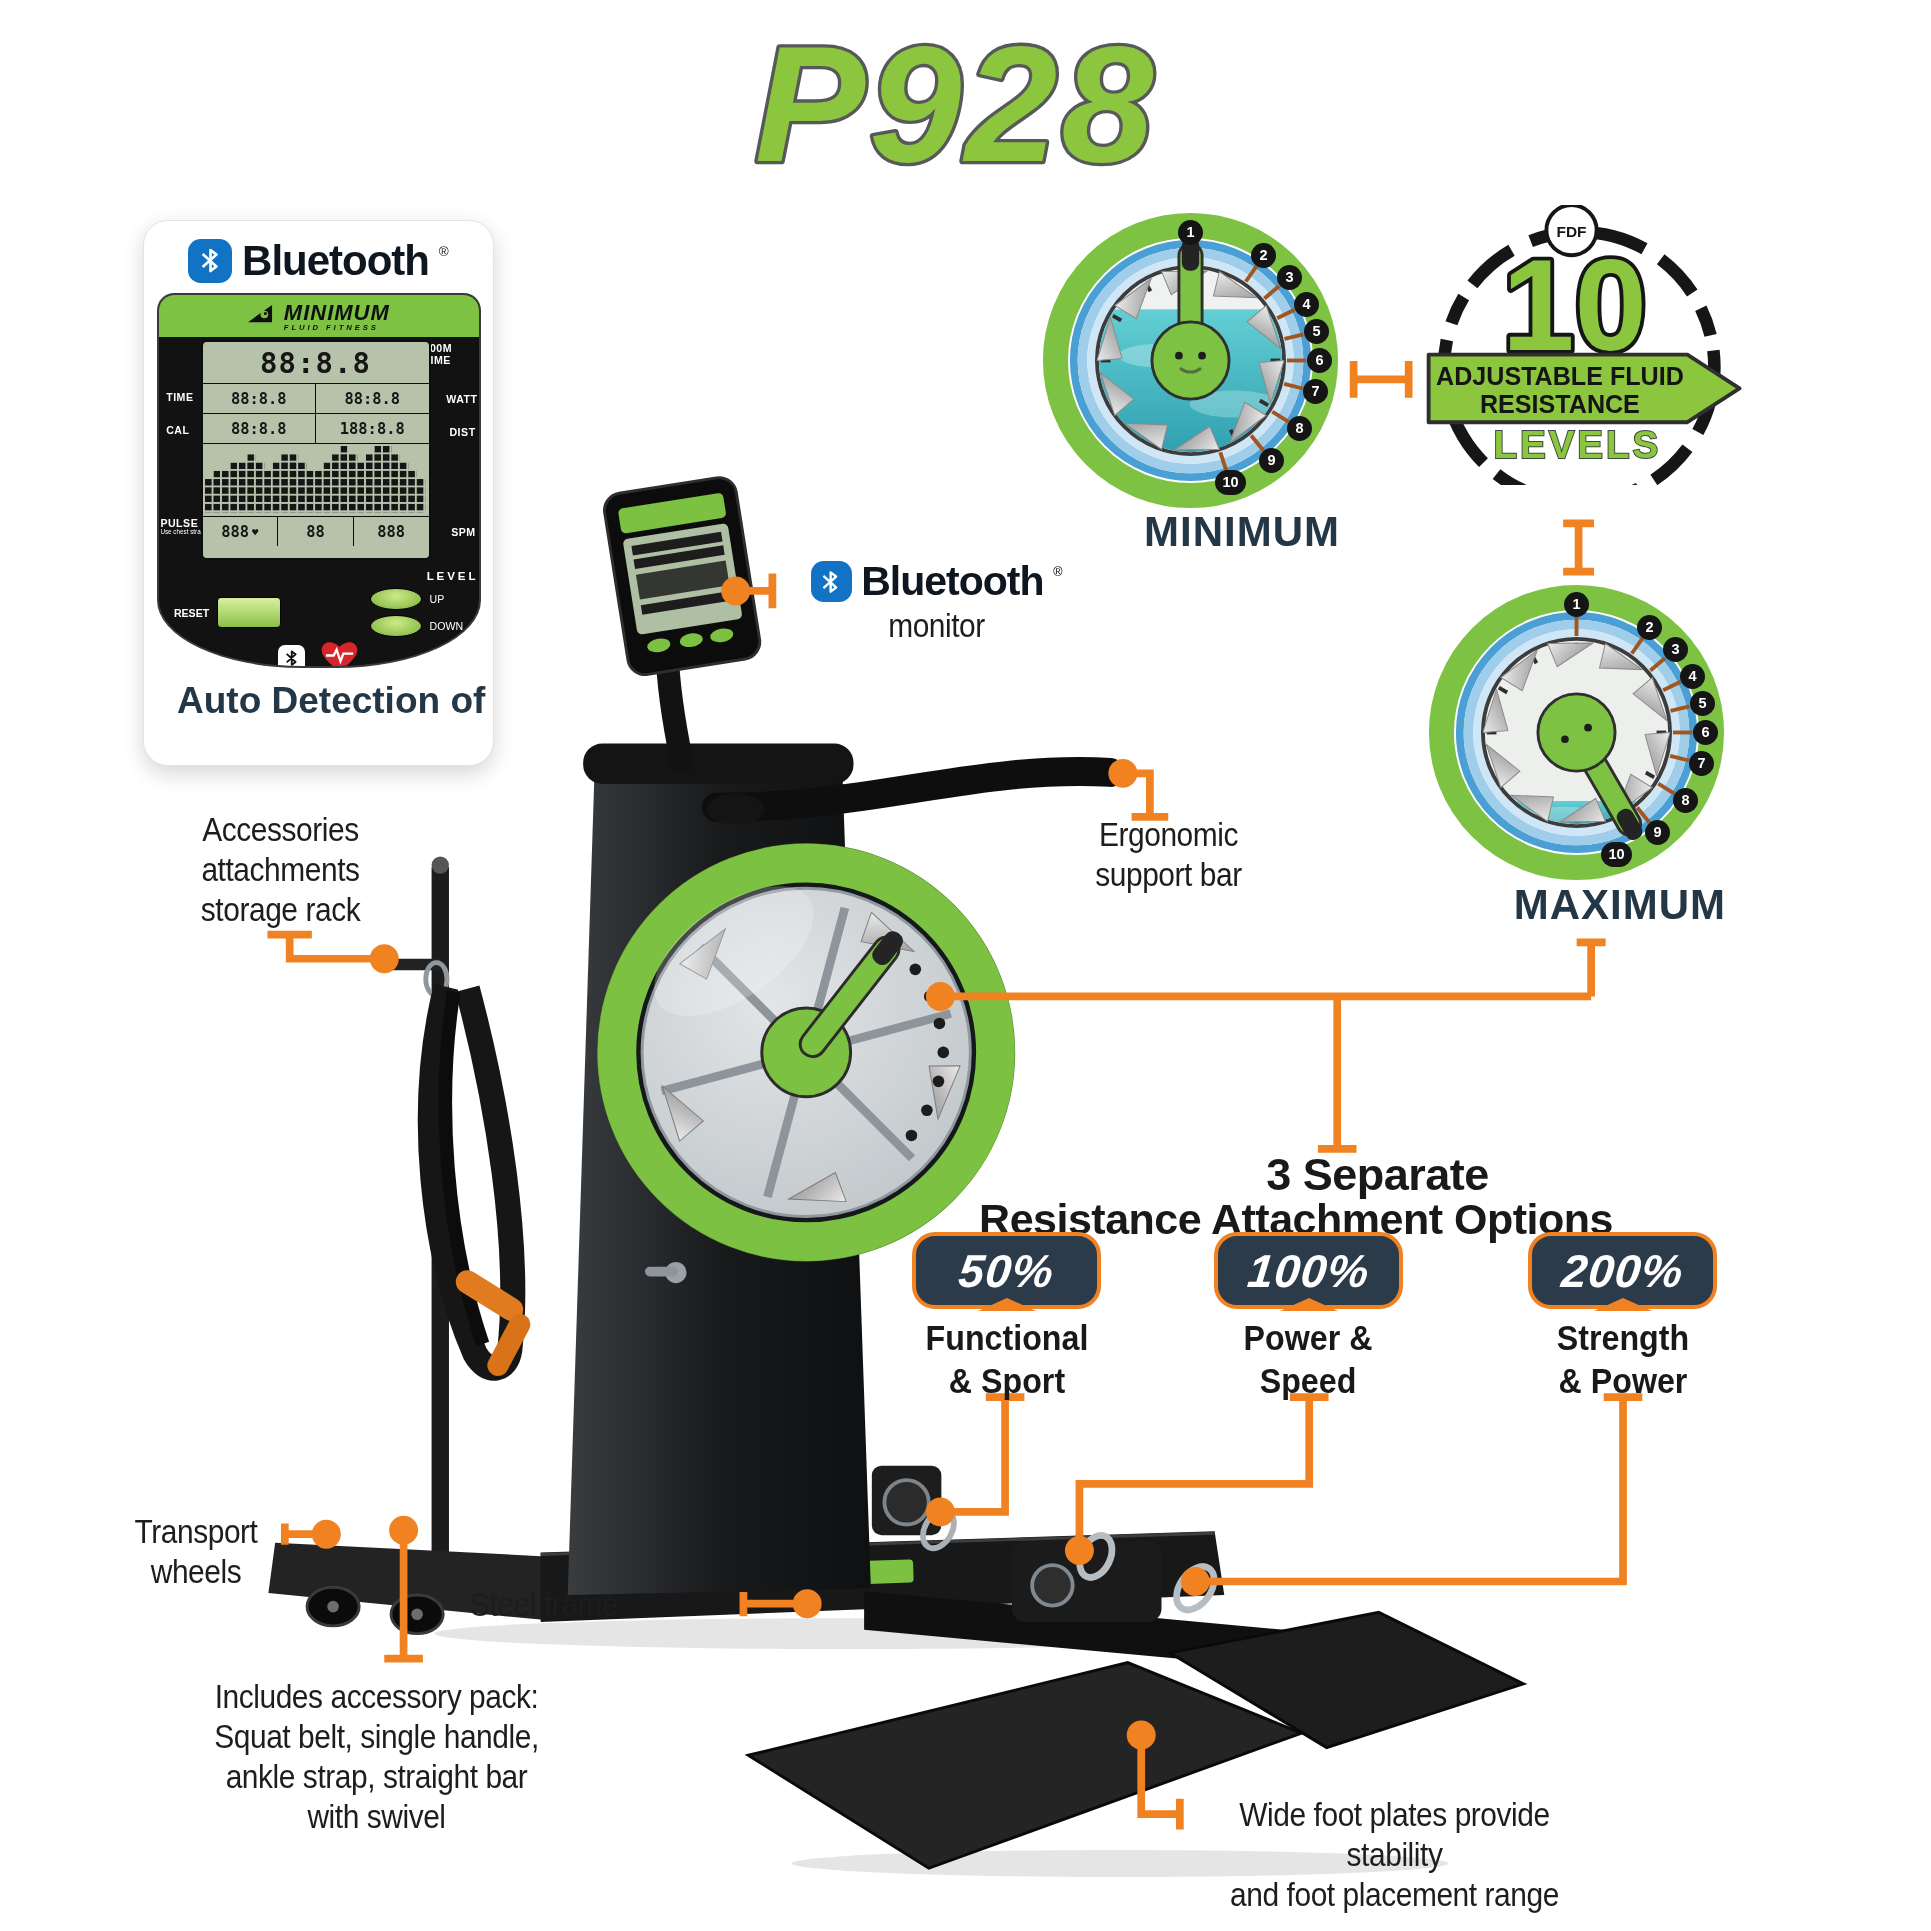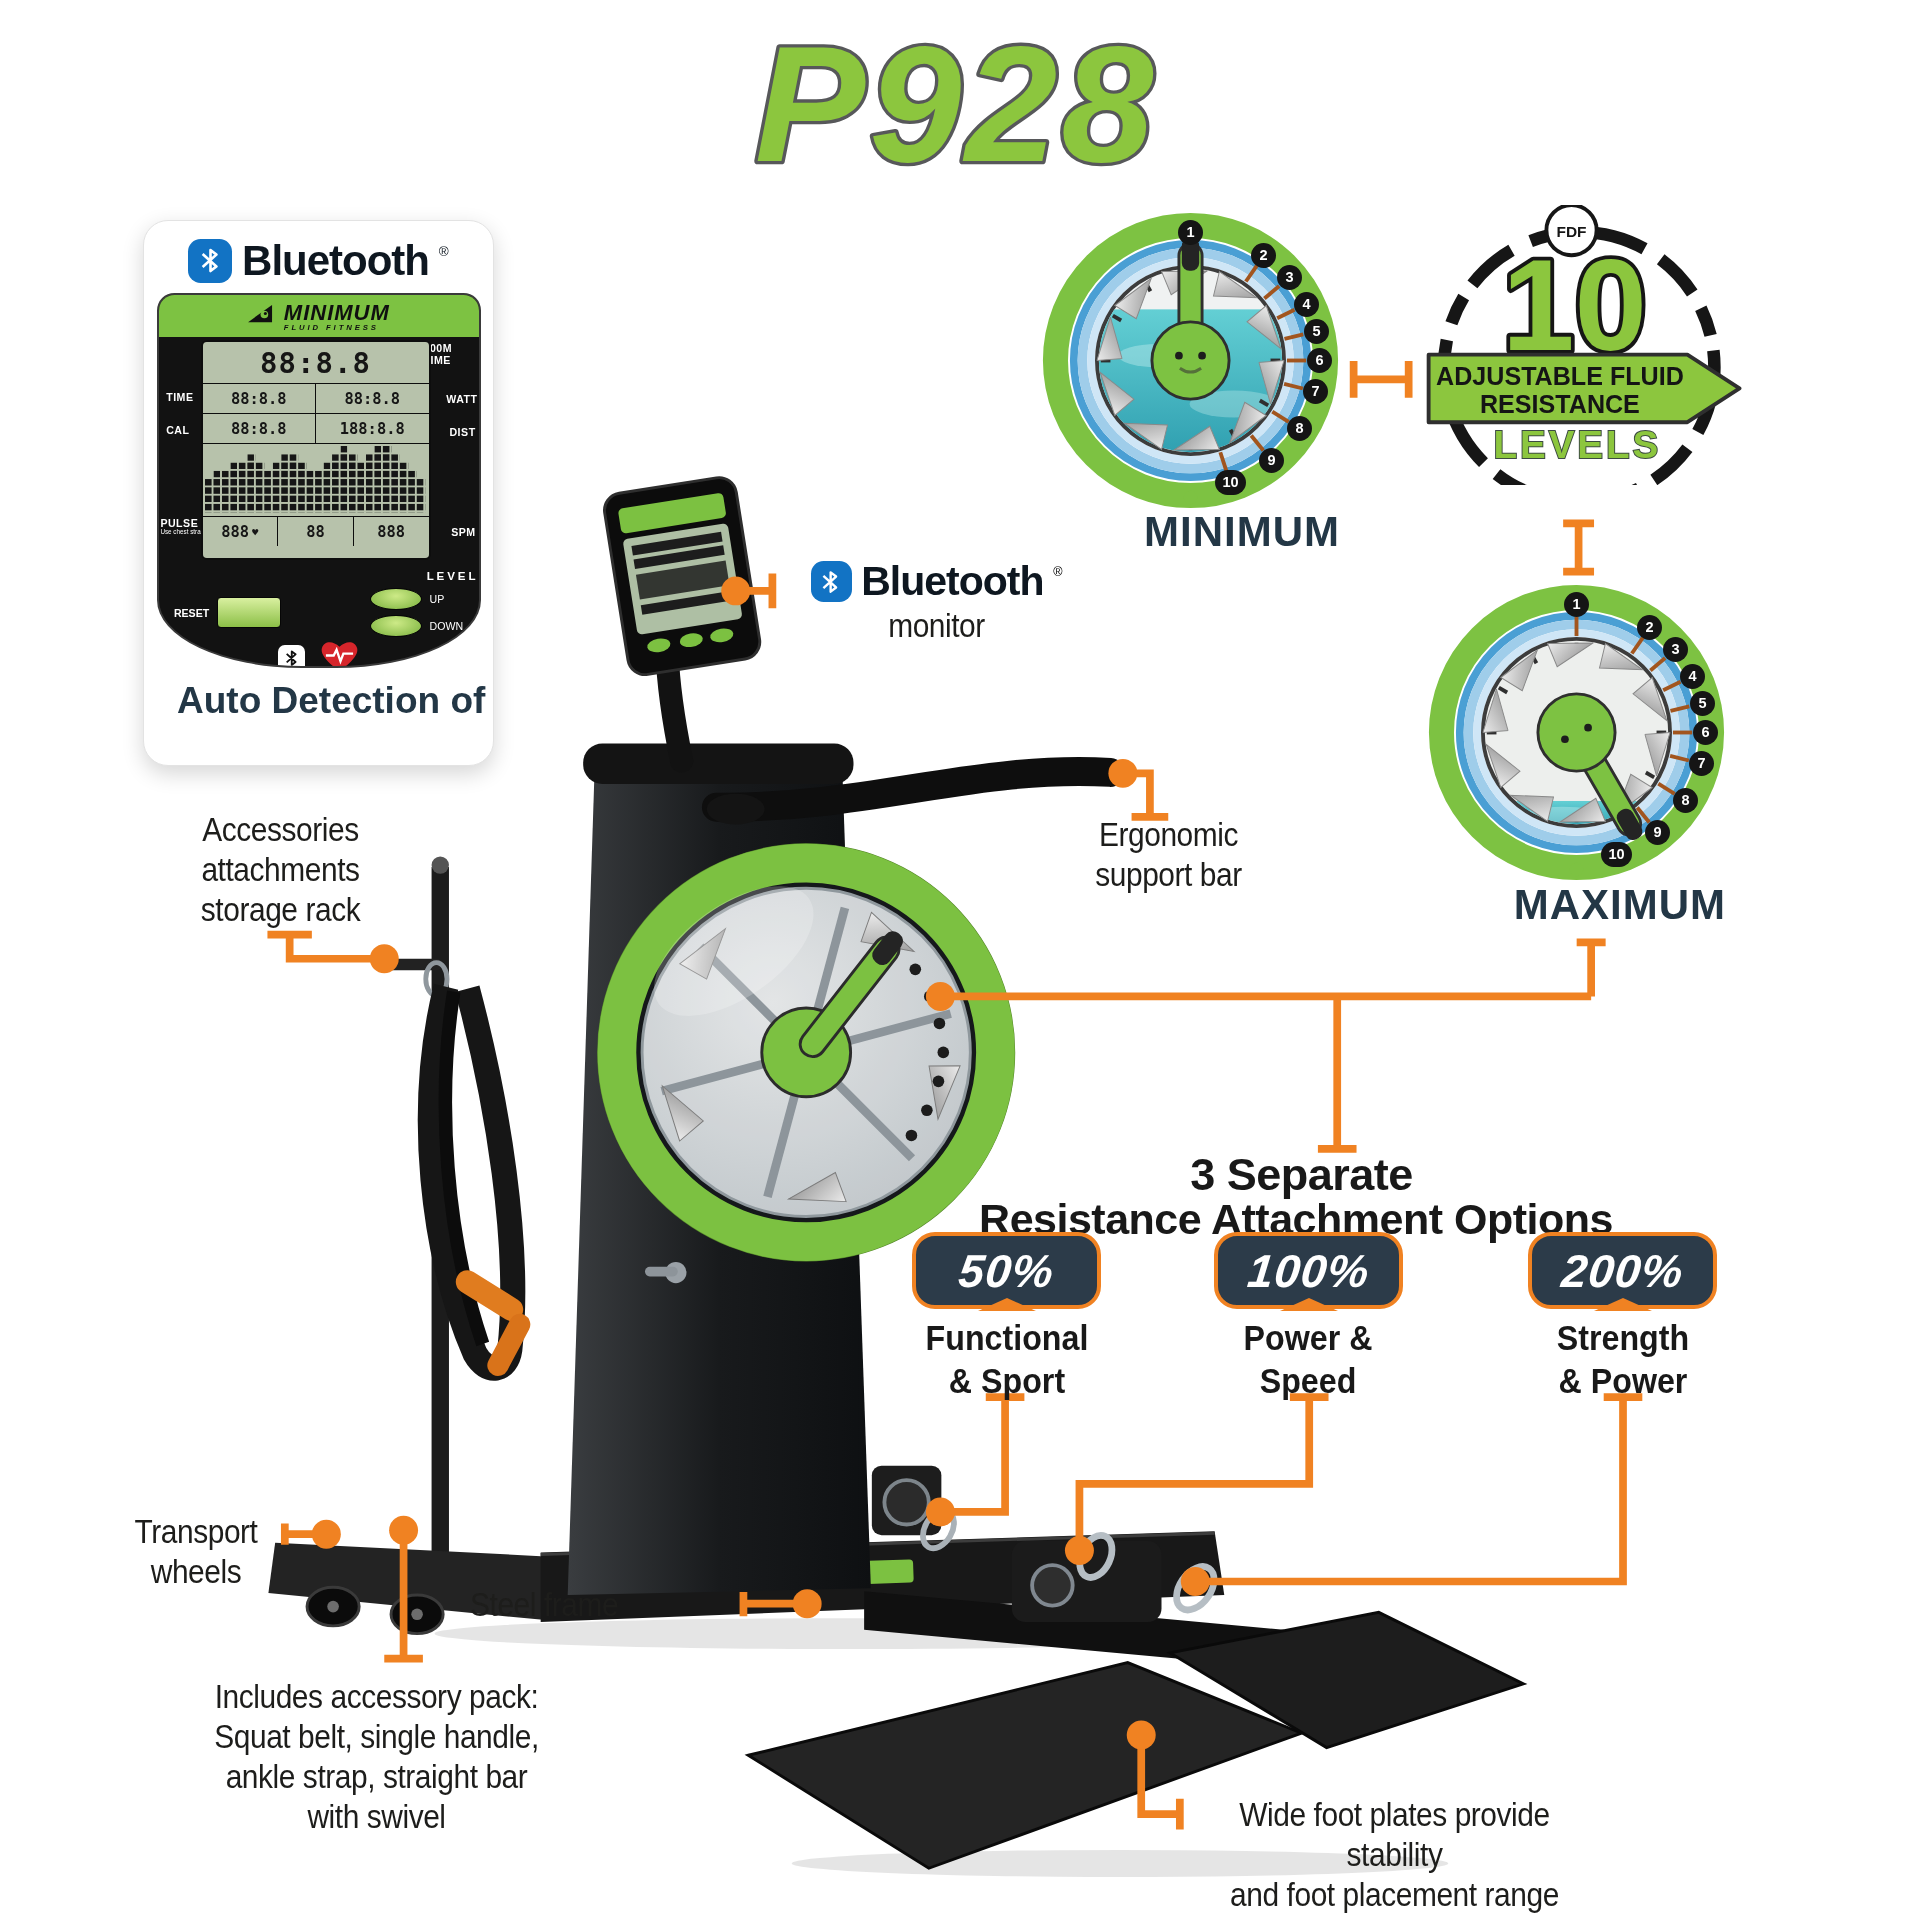--- a/index.html
+++ b/index.html
@@ -547,21 +547,21 @@
   <span>Squat belt, single handle,</span><br>
   <span>ankle strap, straight bar</span><br>
   <span>with swivel</span>
 </div>
 
 <div class="abs call" style="left:1163px;top:1794px;width:463px;z-index:2">
   <span>Wide foot plates provide stability</span><br>
   <span>and foot placement range</span>
 </div>
 
-<div class="abs head" style="left:942px;top:1149px;width:719px;font-size:45px;z-index:2">3 Separate</div>
+<div class="abs head" style="left:1018px;top:1149px;width:719px;font-size:45px;z-index:2">3 Separate</div>
 <div class="abs head" style="left:917px;top:1195px;width:758px;font-size:43px;z-index:2">Resistance Attachment Options</div>
 
 <div class="abs pctbadge" style="left:912px;top:1232px;width:189px;height:77px;z-index:2">
   <span class="txt">50%</span>
     <span class="notch"></span>
 </div>
 <div class="abs pctbadge" style="left:1214px;top:1232px;width:189px;height:77px;z-index:2">
   <span class="txt">100%</span>
     <span class="notch"></span>
 </div>

